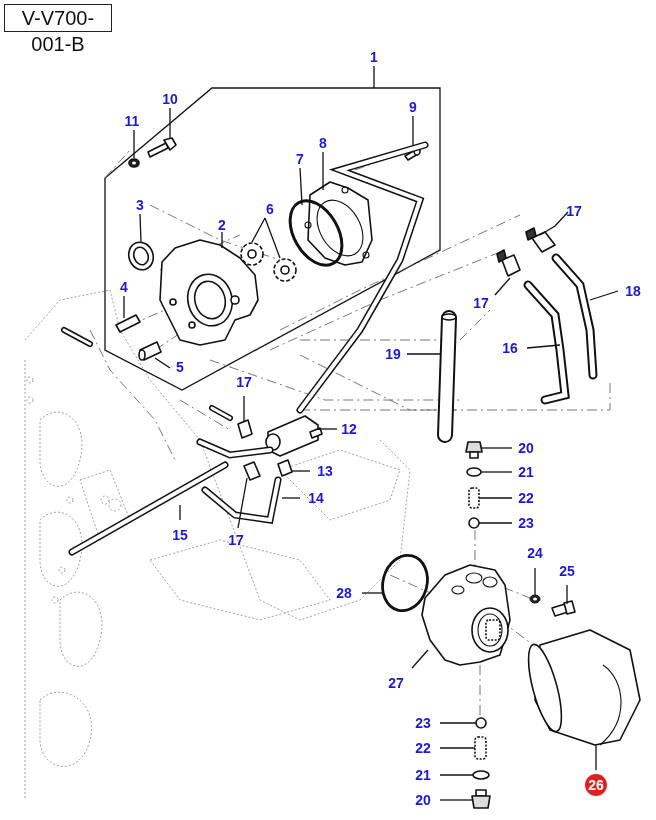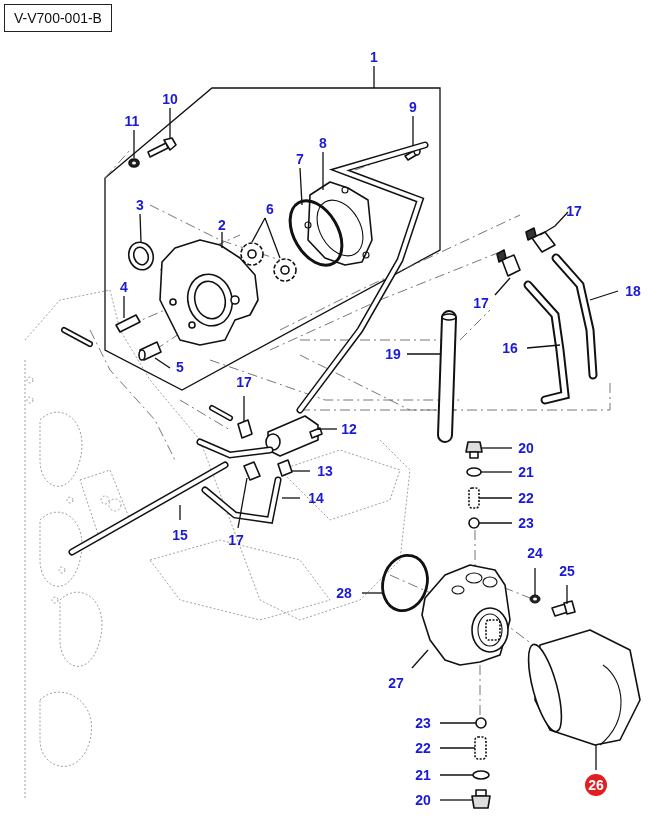--- a/index.html
+++ b/index.html
@@ -1,21 +1,21 @@
 <!DOCTYPE html>
 <html><head>
 <meta charset="utf-8">
 <style>
   html, body { margin: 0; padding: 0; background: #ffffff; }
   body { width: 656px; height: 820px; position: relative; overflow: hidden; font-family: "Liberation Sans", sans-serif; }
   #diagram { position: absolute; left: 0; top: 0; width: 656px; height: 820px; }
   .ref-box {
     position: absolute; left: 4px; top: 4px; width: 108px; height: 28px;
     border: 1.5px solid #222; background: #fff; box-sizing: border-box;
-    font-size: 14px; line-height: 26px; text-align: center; color: #111;
+    font-size: 20px; line-height: 26px; text-align: center; color: #111;
   }
   .callout { font-family: "Liberation Sans", sans-serif; font-weight: bold; font-size: 14px; fill: #1a1ad6; }
   .callout-red { font-family: "Liberation Sans", sans-serif; font-weight: bold; font-size: 14px; fill: #ffffff; }
   .leader { stroke: #111; stroke-width: 1.3; fill: none; }
   .part { stroke: #111; stroke-width: 1.6; fill: #fff; stroke-linejoin: round; }
   .part-thin { stroke: #111; stroke-width: 1.1; fill: none; }
   .tube { stroke: #111; stroke-width: 7; fill: none; stroke-linecap: round; }
   .tube-in { stroke: #fff; stroke-width: 4; fill: none; stroke-linecap: round; }
   .dash { stroke: #666; stroke-width: 0.9; fill: none; stroke-dasharray: 10 4 2 4; }
   .engine { stroke: #888; stroke-width: 0.8; fill: none; stroke-dasharray: 2 2; }

